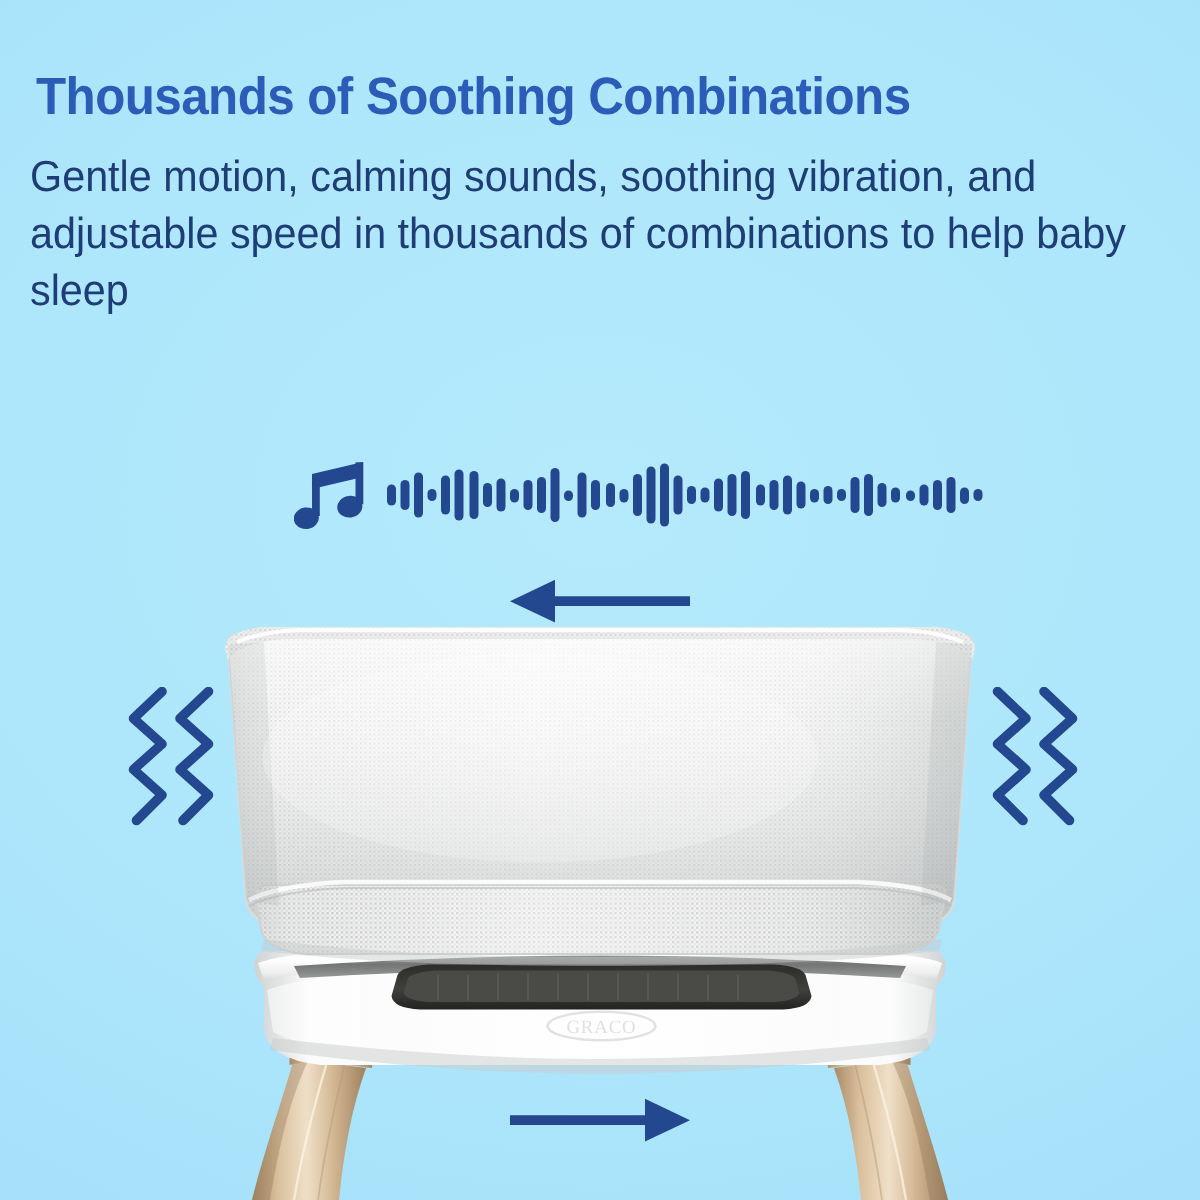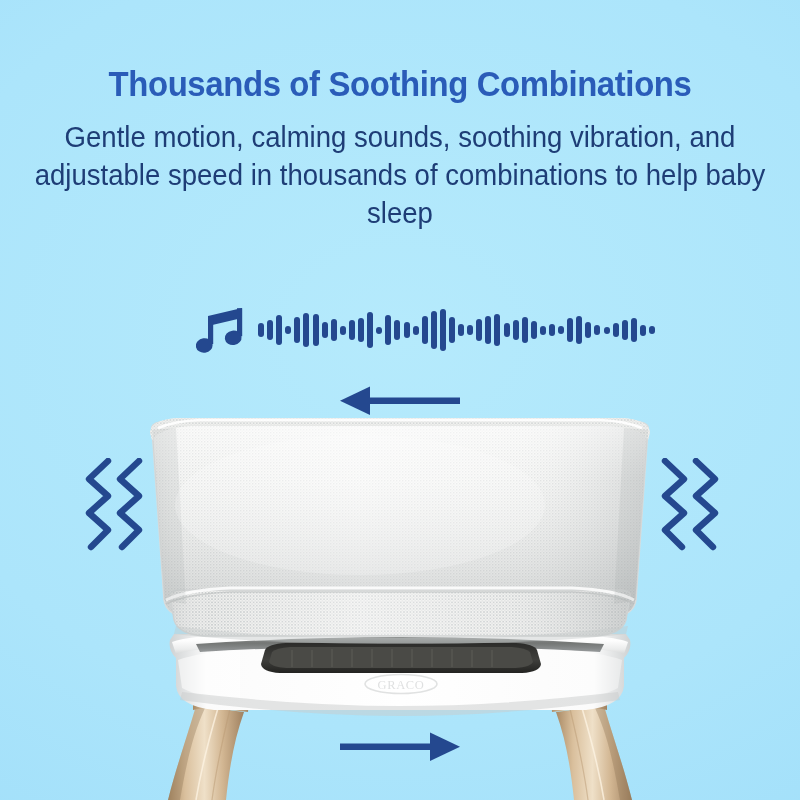--- a/index.html
+++ b/index.html
@@ -17,24 +17,23 @@
     position: relative;
     width: 800px;
     height: 800px;
     background: radial-gradient(120% 95% at 50% 42%, #b5eafc 0%, #ace5fb 52%, #a3e0fa 78%, #9edcf8 100%);
     overflow: hidden;
   }
 
   
   #headline-block {
     position: absolute;
-    top: 65px;
+    top: 46px;
     left: 0;
     width: 800px;
-    text-align: center;
   }
   #title {
     font-size: 35px;
     font-weight: bold;
     color: #2a5cb8;
     letter-spacing: -0.4px;
     line-height: 1.1;
     font-family: "Liberation Sans", sans-serif;
     transform: scaleX(0.94);
     transform-origin: 50% 50%;

